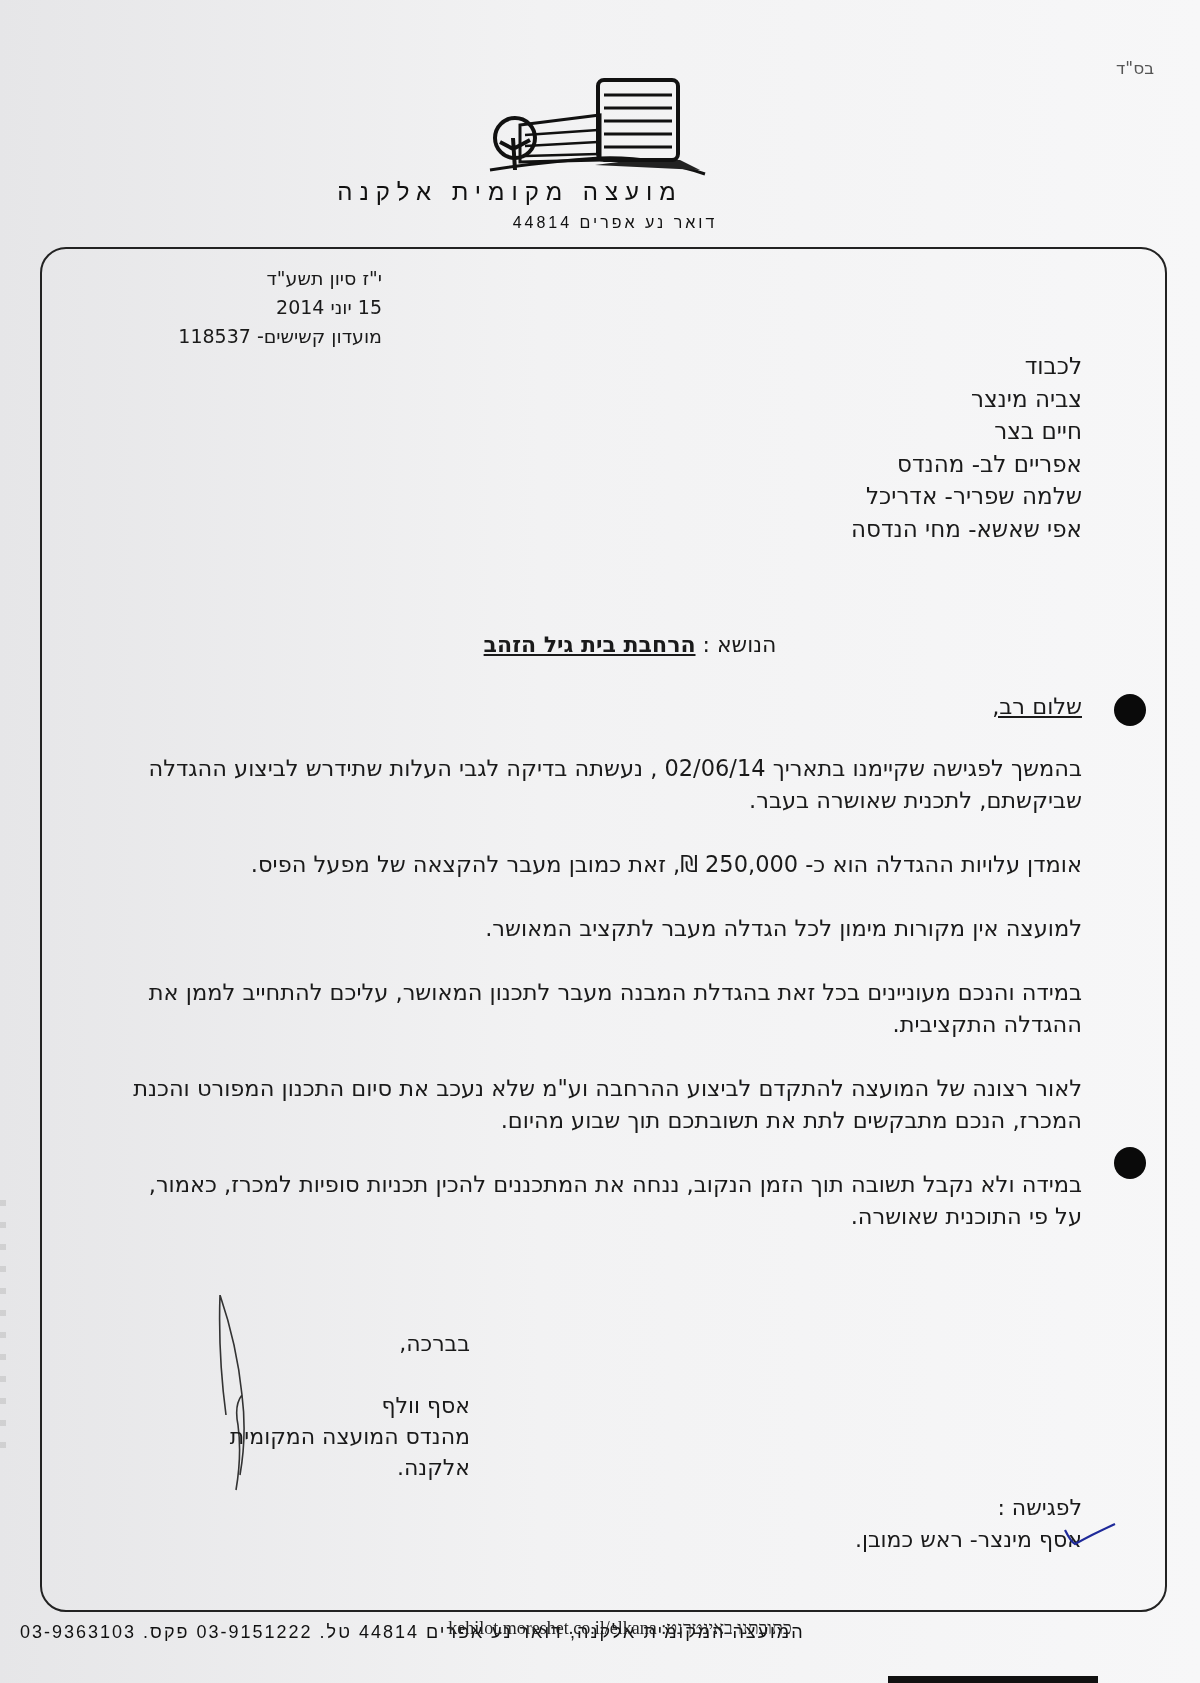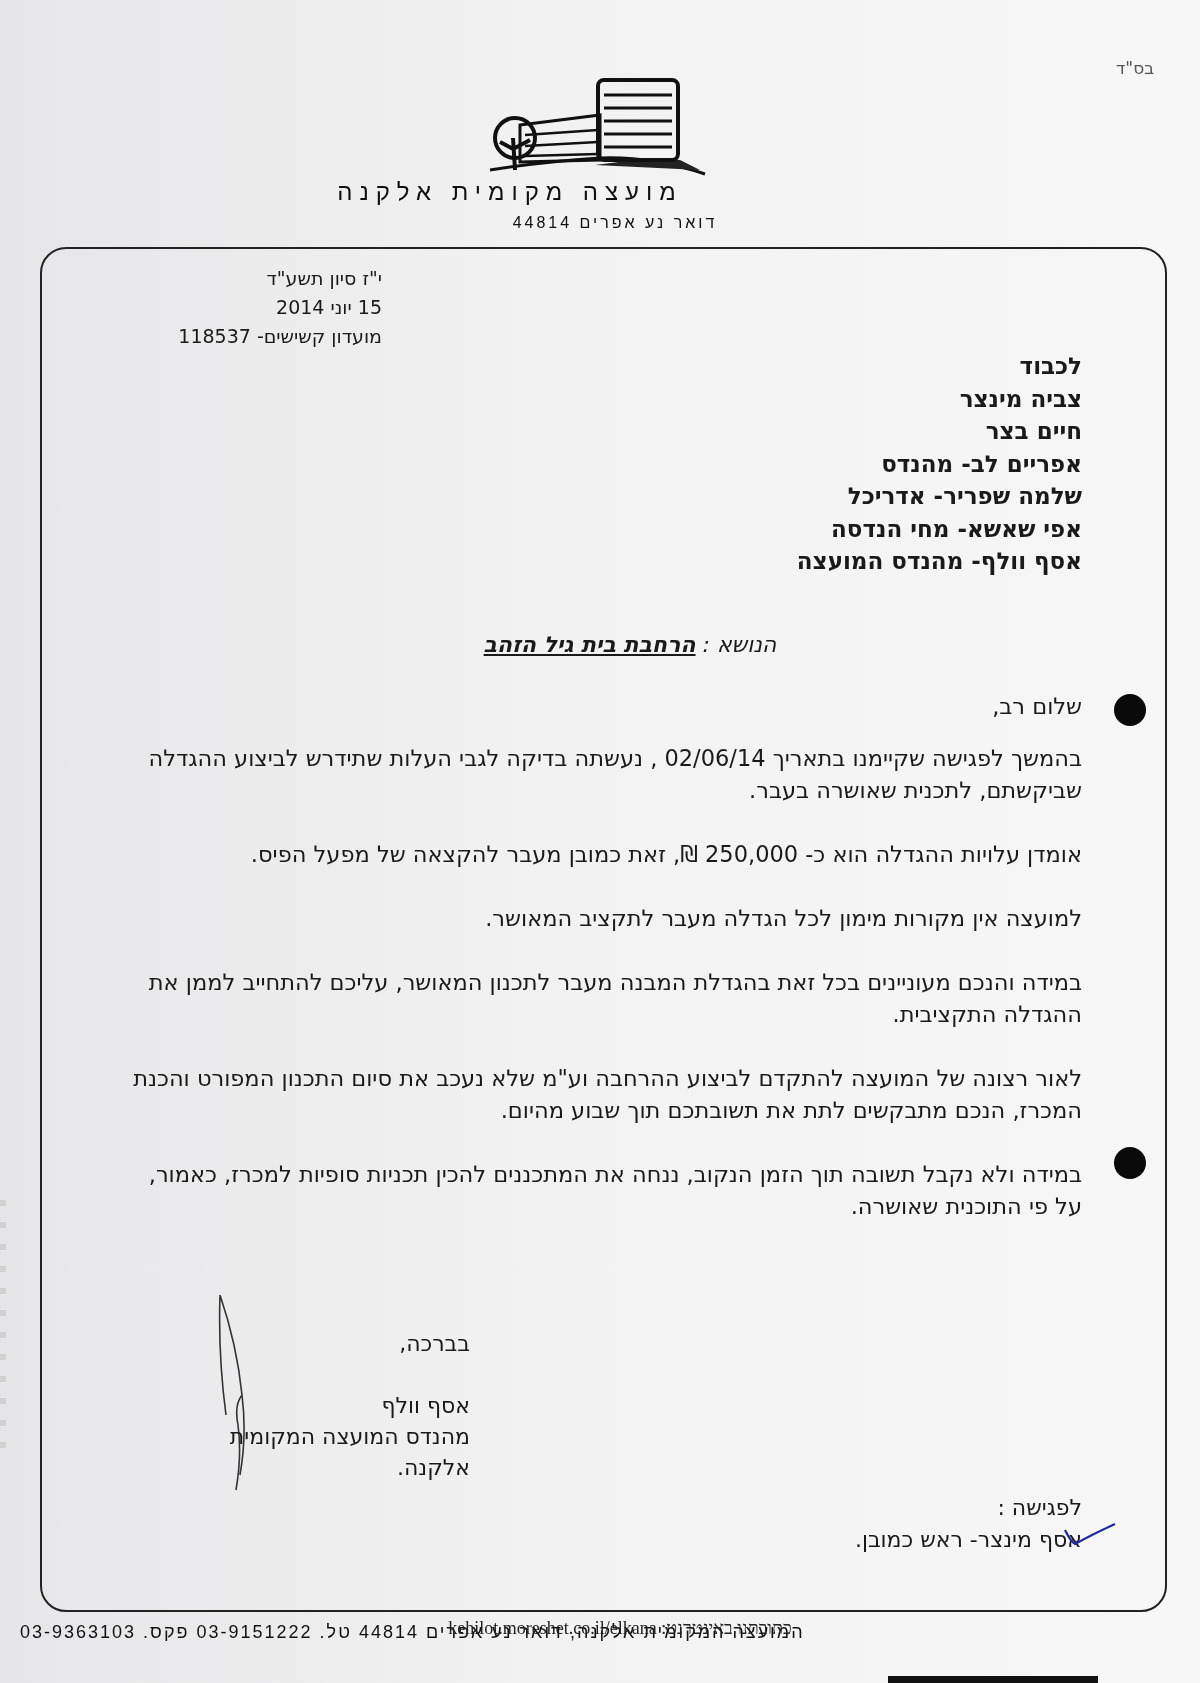--- a/index.html
+++ b/index.html
@@ -12,26 +12,26 @@
   .bsd { position:absolute; top:58px; right:46px; font-size:17px; color:#555; direction:rtl; }
   .logo { position:absolute; top:70px; left:480px; width:230px; height:110px; }
   .org-name { position:absolute; top:178px; left:0; width:990px; text-align:center;
     font-family:"Liberation Sans", sans-serif; font-size:24px; letter-spacing:7px; direction:rtl; color:#111; padding-left:30px; box-sizing:border-box; }
   .org-addr { position:absolute; top:214px; left:0; width:1200px; text-align:center;
     font-family:"Liberation Sans", sans-serif; font-size:16px; letter-spacing:3px; direction:rtl; color:#111; padding-left:30px; box-sizing:border-box; }
   .frame { position:absolute; left:40px; top:247px; width:1127px; height:1365px;
     border:2px solid #222; border-radius:26px; box-sizing:border-box; }
   .meta { position:absolute; left:122px; top:264px; direction:rtl; text-align:right; font-size:19px; line-height:29px; width:260px; }
   .meta div { text-align:right; }
-  .recipients { position:absolute; right:118px; top:350px; direction:rtl; font-size:23px; line-height:32.5px;font-weight:bold; }
-  .subject { position:absolute; left:0; width:1200px; top:632px; text-align:center; direction:rtl; font-size:22px; padding-left:60px; box-sizing:border-box;font-style:italic; }
+  .recipients { position:absolute; right:118px; top:350px; direction:rtl; font-size:23px; line-height:32.5px; }
+  .subject { position:absolute; left:0; width:1200px; top:632px; text-align:center; direction:rtl; font-size:22px; padding-left:60px; box-sizing:border-box; }
   .subject .title { font-weight:bold; text-decoration:underline; }
   .body { position:absolute; right:118px; left:118px; top:690px; direction:rtl; text-align:right; font-size:22.5px; line-height:32px; }
   .body p { margin:0 0 32px 0; }
-  .body p.greet { margin-bottom:20px; }
+  .body p.greet { margin-bottom:30px;text-decoration:underline; }
   .hole { position:absolute; width:32px; height:32px; border-radius:50%; background:#0a0a0a; }
   .closing { position:absolute; left:170px; top:1328px; direction:rtl; text-align:right; font-size:22px; line-height:31px; width:300px; }
   .closing div { text-align:right; }
   .signature { position:absolute; left:212px; top:1295px; width:70px; height:200px; }
   .cc { position:absolute; right:118px; top:1492px; direction:rtl; text-align:right; font-size:22px; line-height:32px; }
   .check { position:absolute; left:1063px; top:1520px; width:55px; height:28px; }
   .footer1 { position:absolute; top:1622px; left:0; width:1200px; text-align:left; direction:rtl;
     font-family:"Liberation Sans", sans-serif; font-size:18px; letter-spacing:2px; color:#111; padding-left:20px; box-sizing:border-box; }
   .footer2 { position:absolute; top:1618px; left:0; width:1200px; text-align:center; direction:rtl;
     font-family:"Liberation Serif", serif; font-size:18px; color:#222; height:16px; overflow:hidden; padding-left:40px; box-sizing:border-box; }
@@ -76,21 +76,20 @@
   <div>מועדון קשישים- 118537</div>
 </div>
 
 <div class="recipients">
   <div>לכבוד</div>
   <div>צביה מינצר</div>
   <div>חיים בצר</div>
   <div>אפריים לב- מהנדס</div>
   <div>שלמה שפריר- אדריכל</div>
   <div>אפי שאשא- מחי הנדסה</div>
-  <div>אסף וולף- מהנדס המועצה</div>
 </div>
 
 <div class="subject">
   <span>הנושא :</span>
   <span class="title">הרחבת בית גיל הזהב</span>
 </div>
 
 <div class="body">
   <p class="greet">שלום רב,</p>
   <p>בהמשך לפגישה שקיימנו בתאריך 02/06/14 , נעשתה בדיקה לגבי העלות שתידרש לביצוע ההגדלה שביקשתם, לתכנית שאושרה בעבר.</p>

